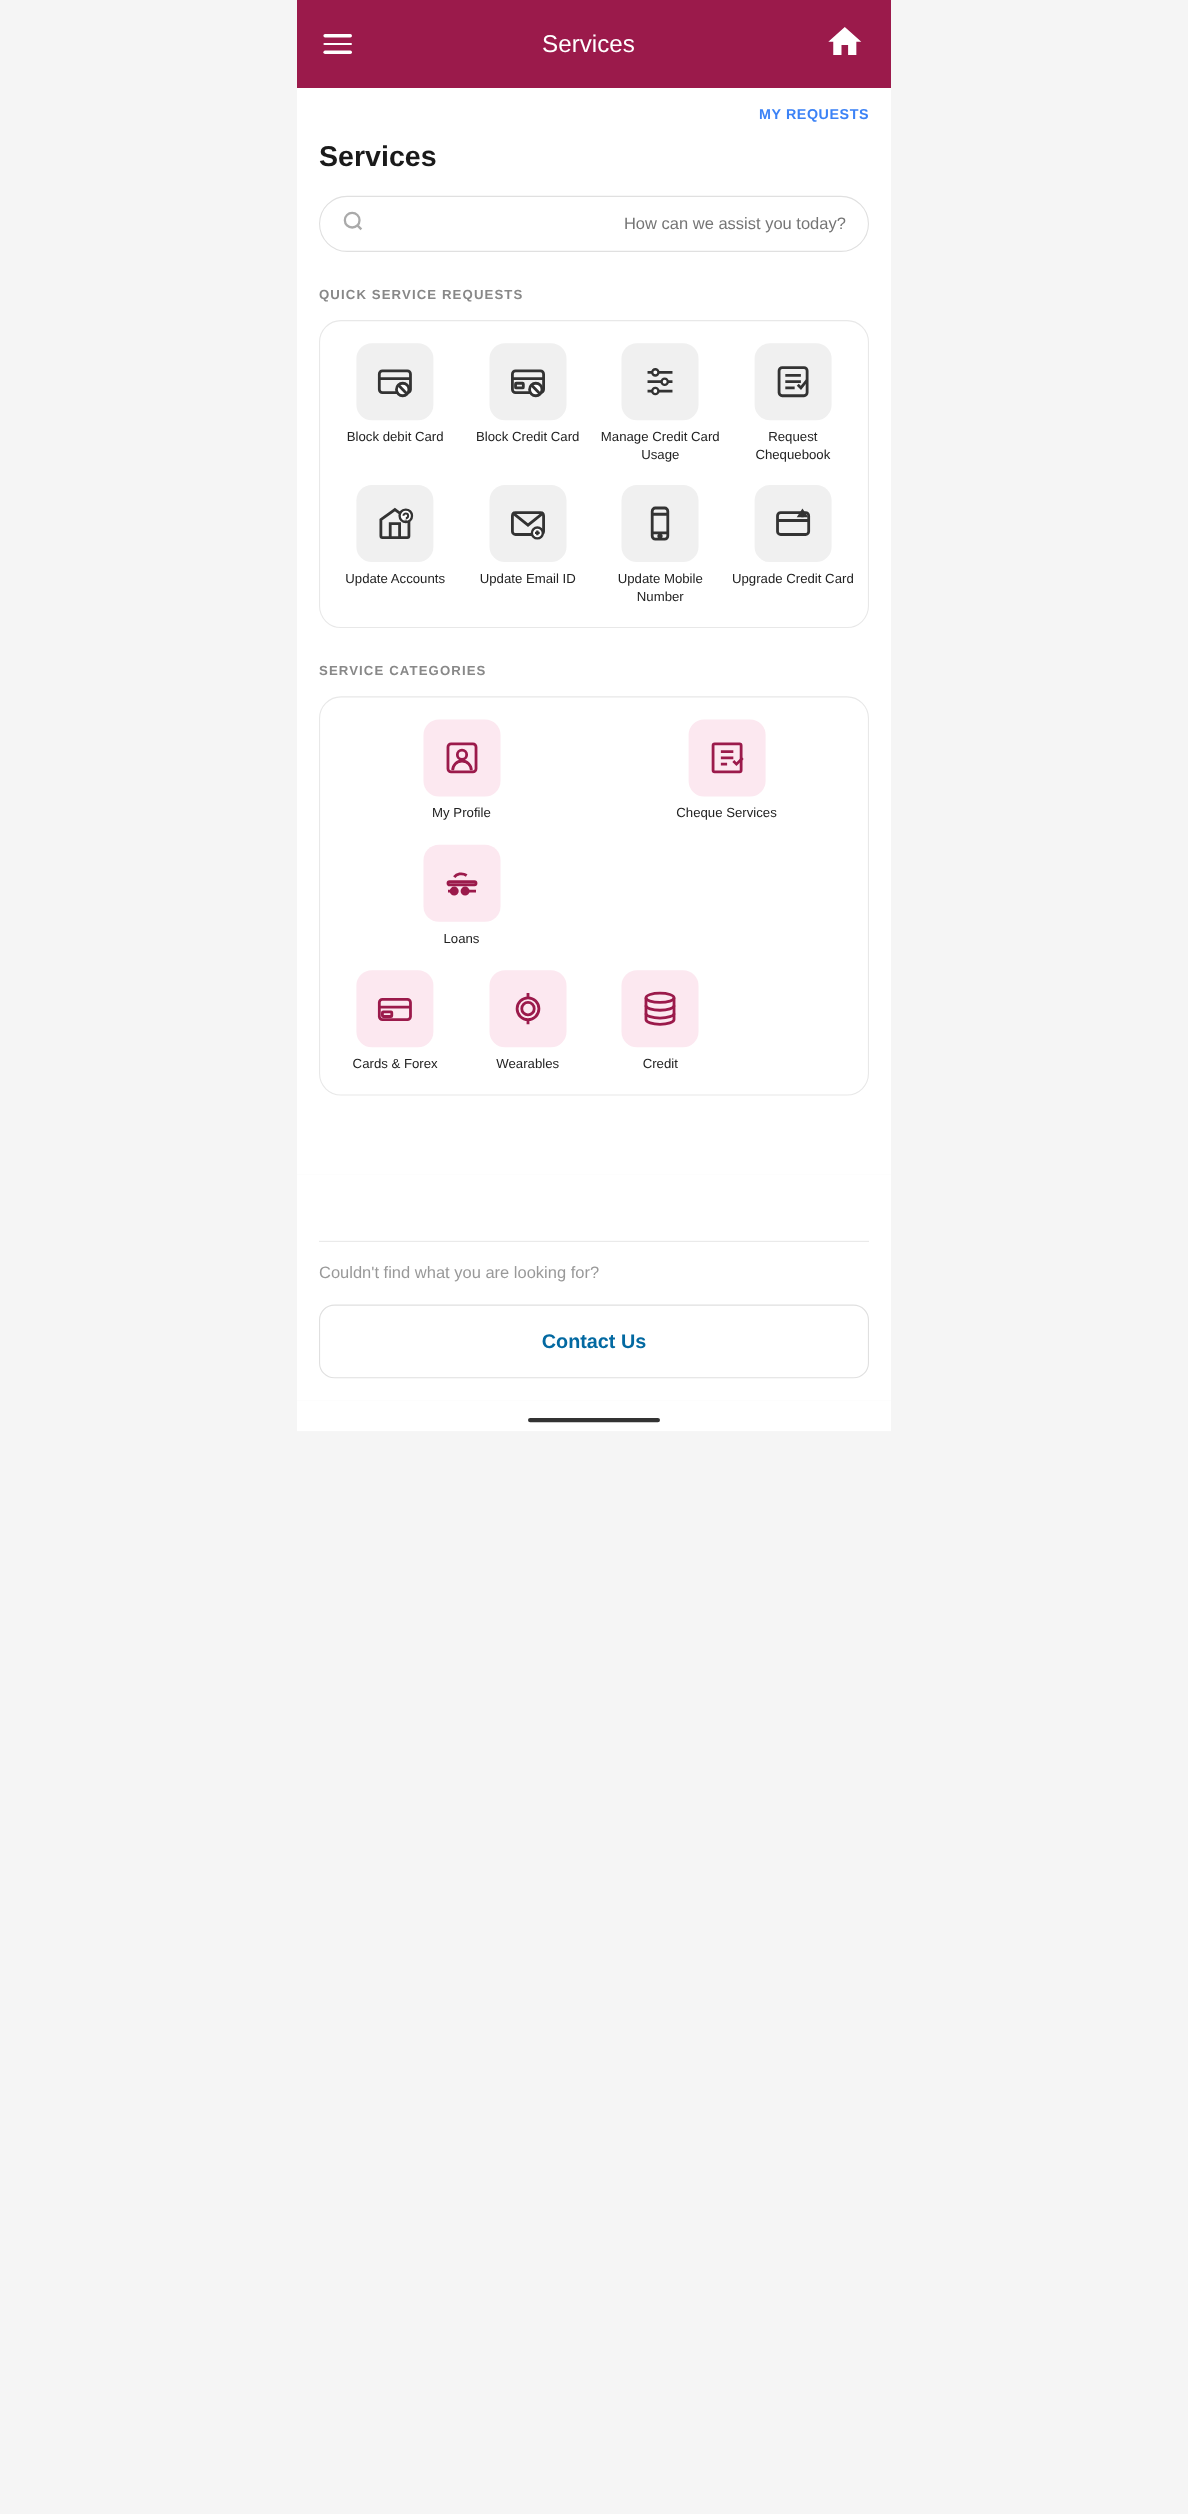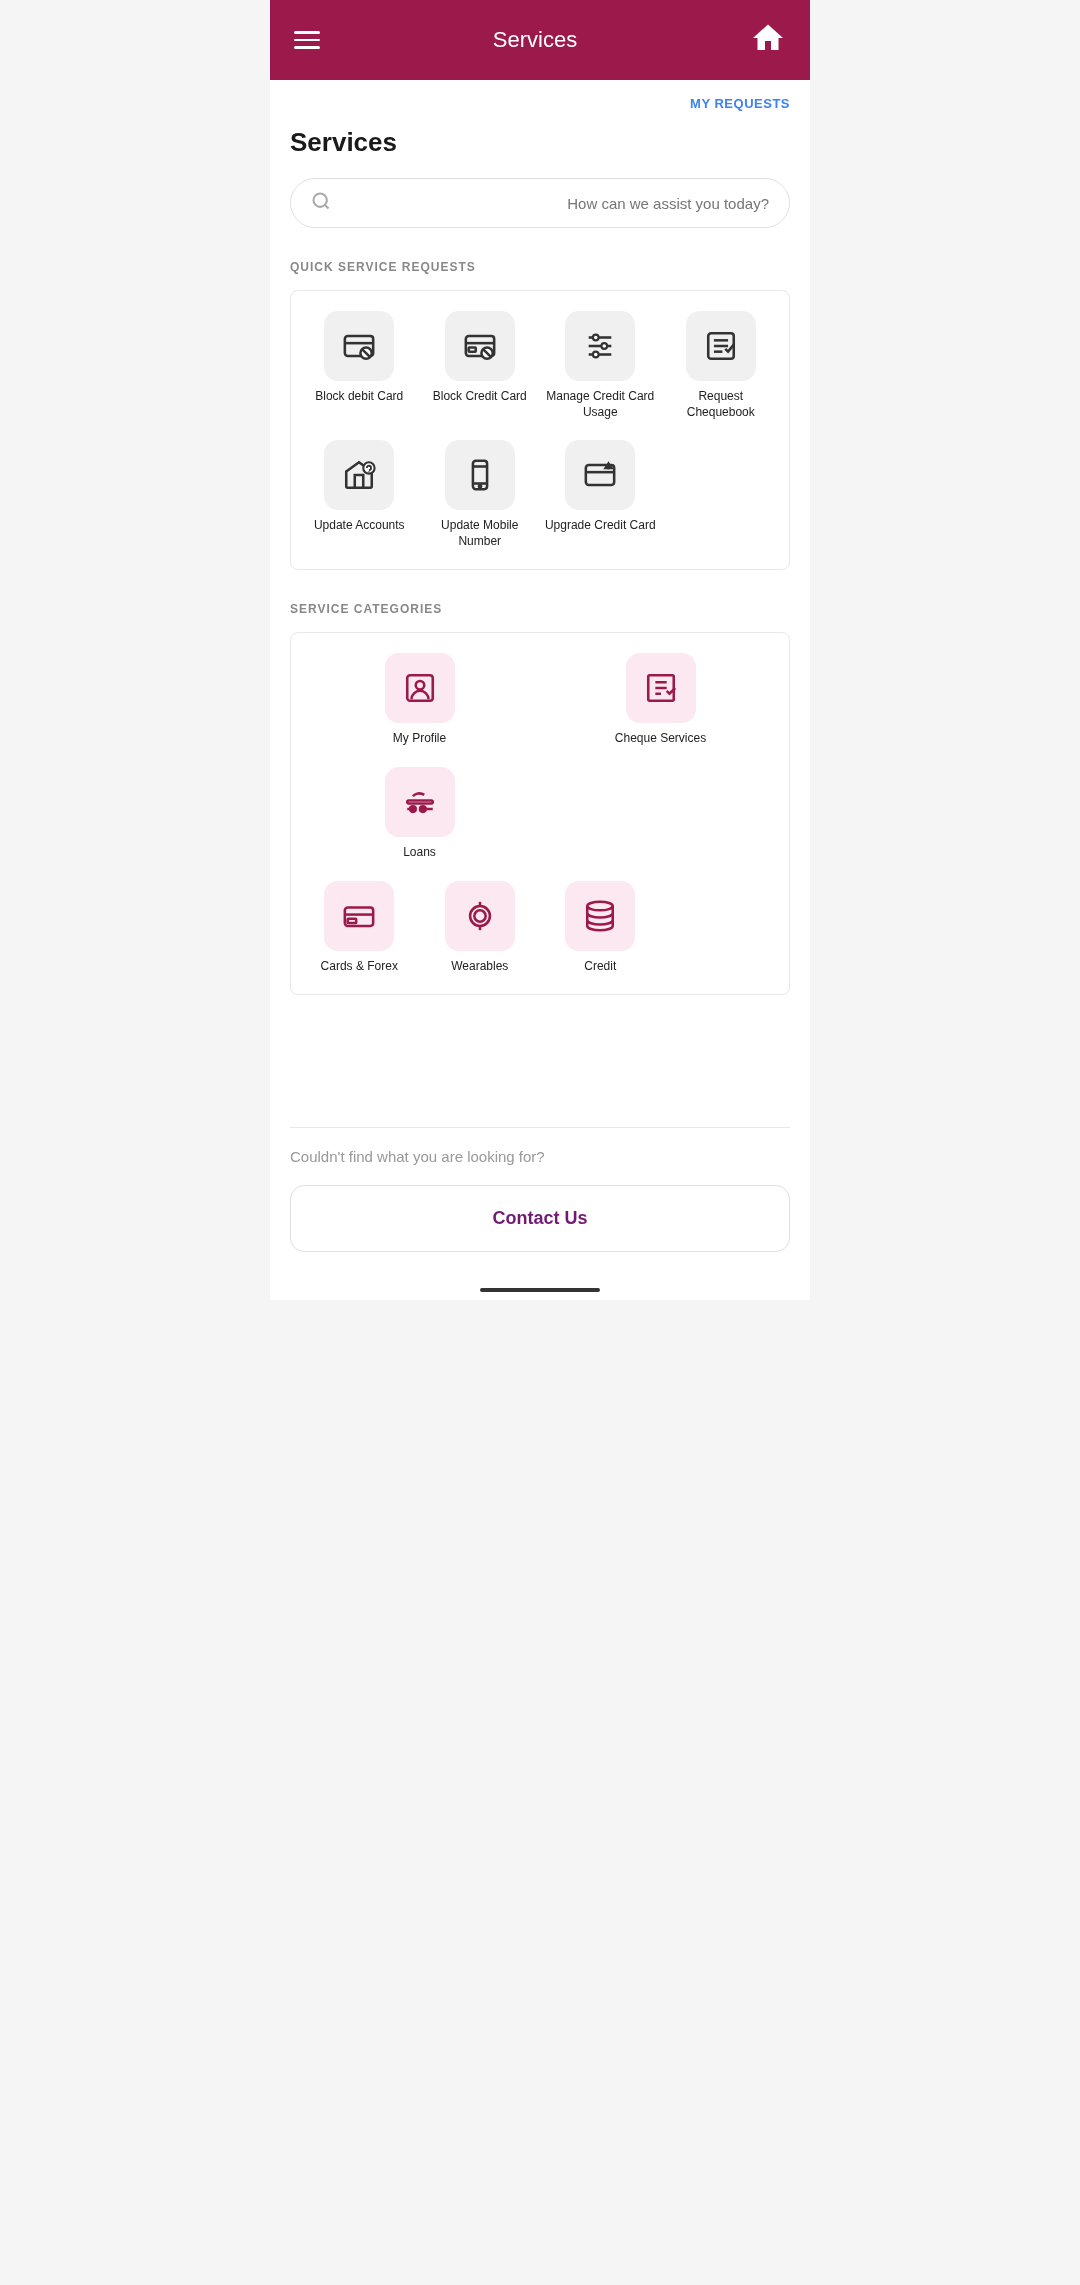--- a/index.html
+++ b/index.html
@@ -99,21 +99,21 @@
       font-size: 12px;
       font-weight: 600;
       color: #888;
       letter-spacing: 1px;
       margin-bottom: 16px;
     }
 
     
     .card {
       border: 1.5px solid #e8e8e8;
-      border-radius: 8px;
+      border-radius: 20px;
       padding: 20px 12px;
       margin-bottom: 32px;
     }
 
     .icon-grid {
       display: grid;
       grid-template-columns: repeat(4, 1fr);
       gap: 20px 8px;
     }
 
@@ -181,21 +181,21 @@
       margin-bottom: 20px;
     }
 
     .contact-btn {
       display: block;
       width: 100%;
       border: 1.5px solid #e0e0e0;
       border-radius: 14px;
       padding: 22px;
       background: white;
-      color: #701a75;
+      color: #0369a1;
       font-size: 18px;
       font-weight: 600;
       text-align: center;
       cursor: pointer;
     }
 
     .divider {
       height: 1px;
       background: #e8e8e8;
       margin: 20px 0;
@@ -310,20 +310,32 @@
             <path d="M3 9.5L12 3l9 6.5V20a1 1 0 01-1 1H4a1 1 0 01-1-1V9.5z"></path>
             <path d="M9 21V12h6v9"></path>
             <circle cx="19" cy="7" r="4" fill="white" stroke="#333" stroke-width="1.5"></circle>
             <path d="M17.5 7c0-.83.67-1.5 1.5-1.5s1.5.67 1.5 1.5-.67 1.5-1.5 1.5" stroke="#333" stroke-width="1.3"></path>
             <path d="M19 9.5v.5" stroke="#333" stroke-width="1.5"></path>
           </svg>
         </div>
         <span class="icon-label">Update Accounts</span>
       </div>
 
+      <div class="icon-item">
+        <div class="icon-box">
+          <svg viewBox="0 0 24 24" fill="none" stroke="#333" stroke-width="1.8">
+            <rect x="2" y="5" width="20" height="14" rx="2"></rect>
+            <polyline points="2,5 12,13 22,5"></polyline>
+            <circle cx="18" cy="18" r="3.5" fill="white" stroke="#333" stroke-width="1.5"></circle>
+            <line x1="18" y1="16.5" x2="18" y2="19.5" stroke="#333" stroke-width="1.5"></line>
+            <line x1="16.5" y1="18" x2="19.5" y2="18" stroke="#333" stroke-width="1.5"></line>
+          </svg>
+        </div>
+        <span class="icon-label">Update Email ID</span>
+      </div>
 
       <div class="icon-item">
         <div class="icon-box">
           <svg viewBox="0 0 24 24" fill="none" stroke="#333" stroke-width="1.8">
             <rect x="7" y="2" width="10" height="20" rx="2"></rect>
             <line x1="7" y1="6" x2="17" y2="6"></line>
             <line x1="7" y1="18" x2="17" y2="18"></line>
             <circle cx="12" cy="20" r="0.8" fill="#333"></circle>
           </svg>
         </div>

